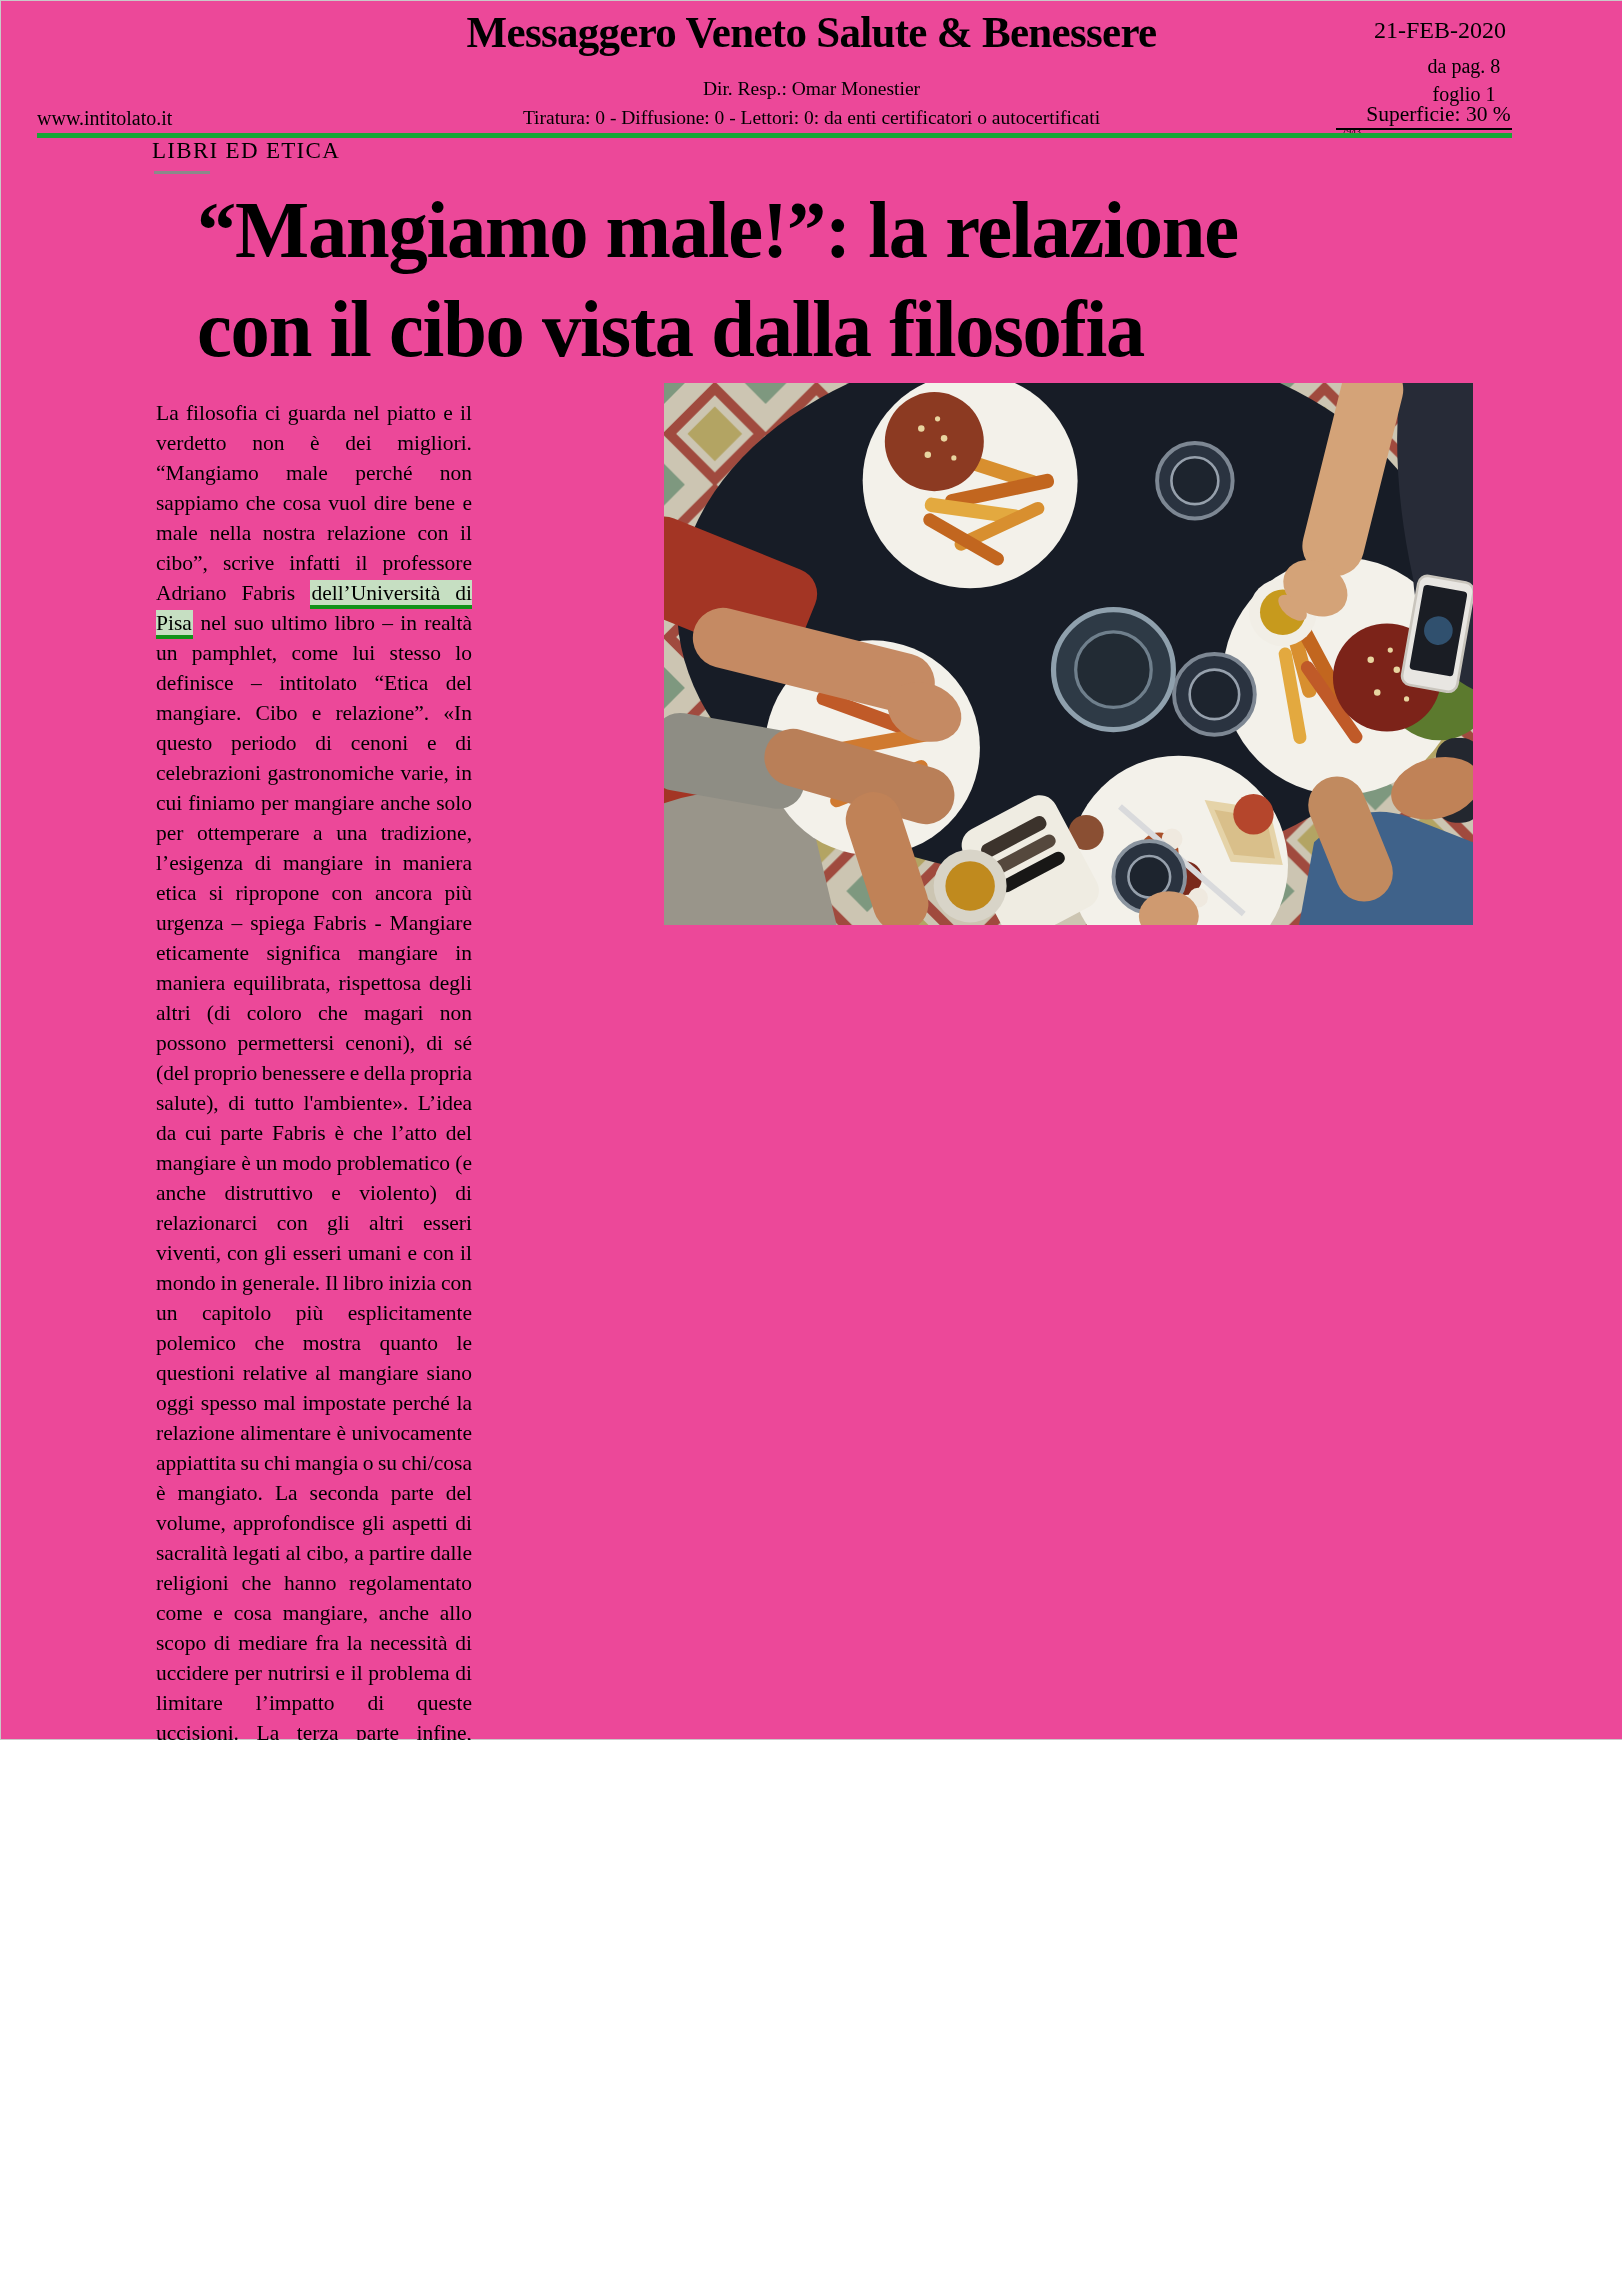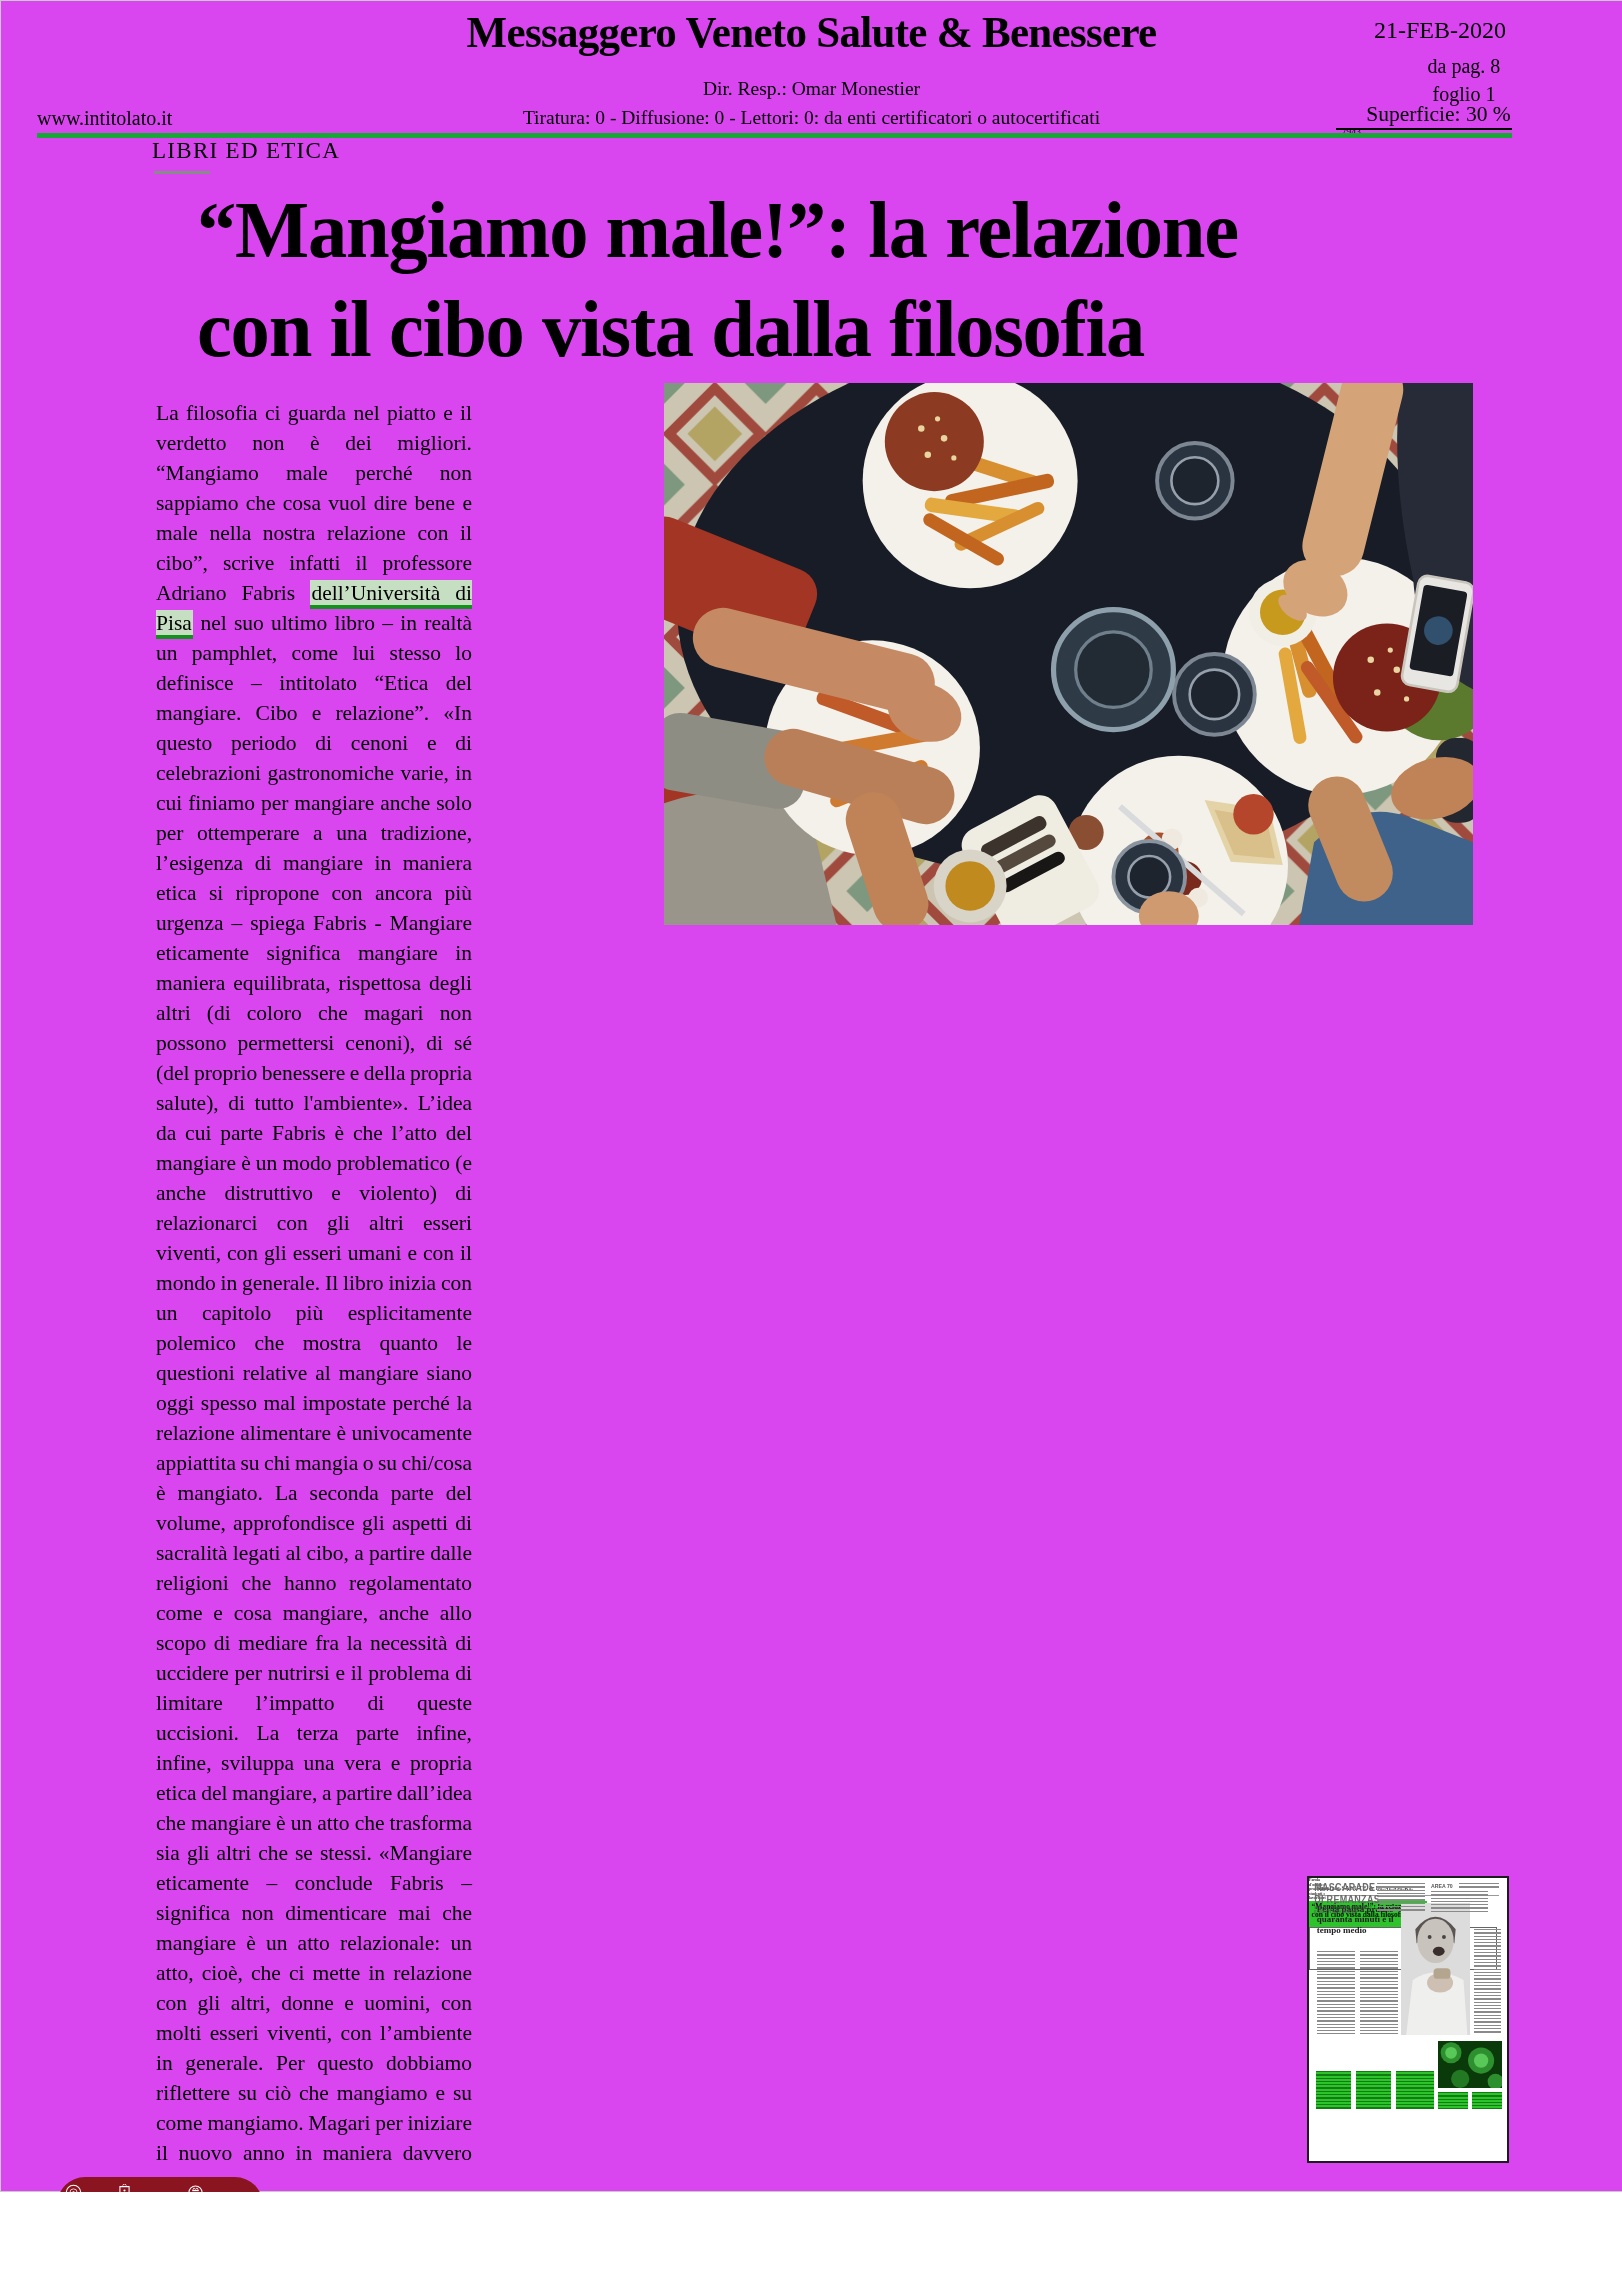--- a/index.html
+++ b/index.html
@@ -1,16 +1,16 @@
 <!DOCTYPE html>
 <html lang="it" style="font-size:10.4px"><head>
 <meta charset="utf-8">
 <style>
   html,body{margin:0;padding:0;background:#ffffff;}
-  #page{position:relative;width:1623px;height:2192px;background:#d946ef;
+  #page{position:relative;width:1623px;height:1740px;background:#ec4899;
         font-family:"Liberation Serif", serif;color:#000;overflow:hidden;
         outline:1.3px solid #c9c9c9;outline-offset:-1.3px;}
   .abs{position:absolute;}
 
   
   .pub-title{top:6.5px;left:0;width:100%;text-align:center;font-size:43px;font-weight:bold;
              letter-spacing:-0.7px;transform:scaleY(1.05);}
   .hdr-date{top:17px;right:117px;font-size:24px;}
   .hdr-pagerefs{top:52px;right:107px;width:104px;text-align:center;font-size:20px;line-height:28px;}
   .hdr-dir{top:78px;left:0;width:100%;text-align:center;font-size:19.5px;}

